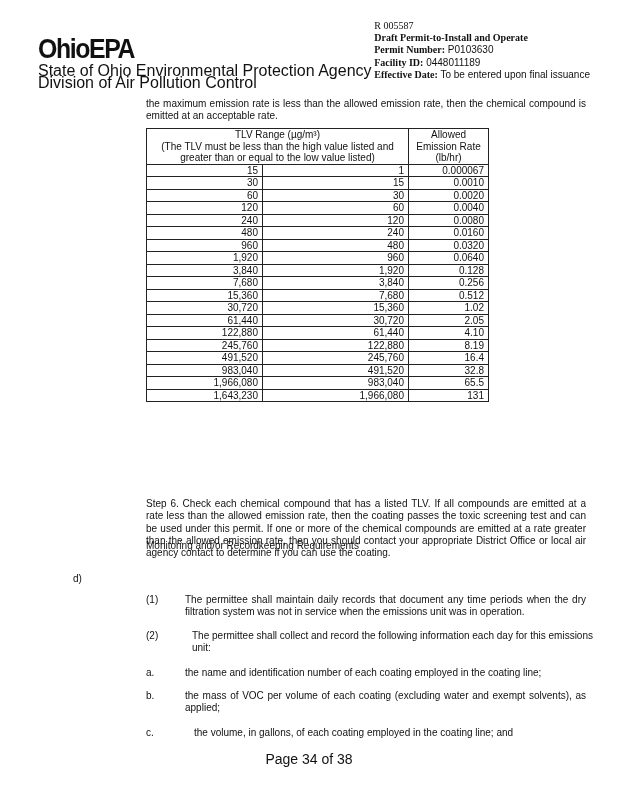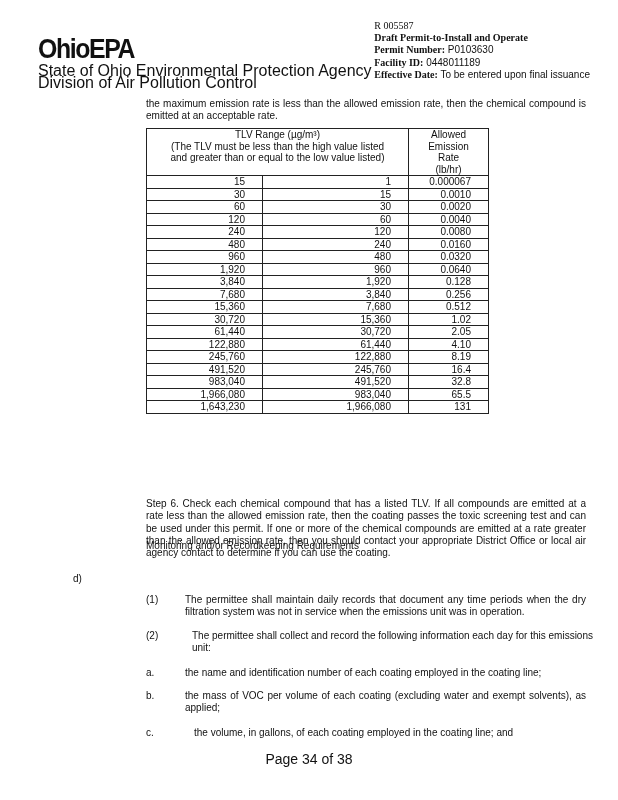--- a/index.html
+++ b/index.html
@@ -20,21 +20,21 @@
   .hdr-right b { font-weight: bold; font-family: Liberation Serif, serif; }
   
   .para { font-size: 10px; line-height: 12.3px; text-align: justify; }
   .intro { left: 146px; top: 98px; width: 440px; }
   
   table.tlv {
     position: absolute; left: 146px; top: 128px; border-collapse: collapse;
     font-size: 10px; line-height: 11.5px;
   }
   table.tlv td, table.tlv th {
-    border: 1px solid #222; padding: 0 17px; font-weight: normal;
+    border: 1px solid #222; padding: 0 4px; font-weight: normal;
   }
   table.tlv th { text-align: center; vertical-align: top; }
   table.tlv td { text-align: right; height: 11.5px; }
   col.c1 { width: 116px; } col.c2 { width: 146px; } col.c3 { width: 80px; }
   .step6 { left: 146px; top: 498px; width: 440px; }
   .lbl { font-size: 10px; line-height: 12.3px; }
   .item-d-num { left: 73px; top: 573px; }
   .item-d-text { left: 146px; top: 540px; }
   .n1-num { left: 146px; top: 594px; }
   .n1-text { left: 185px; top: 594px; width: 401px; }

